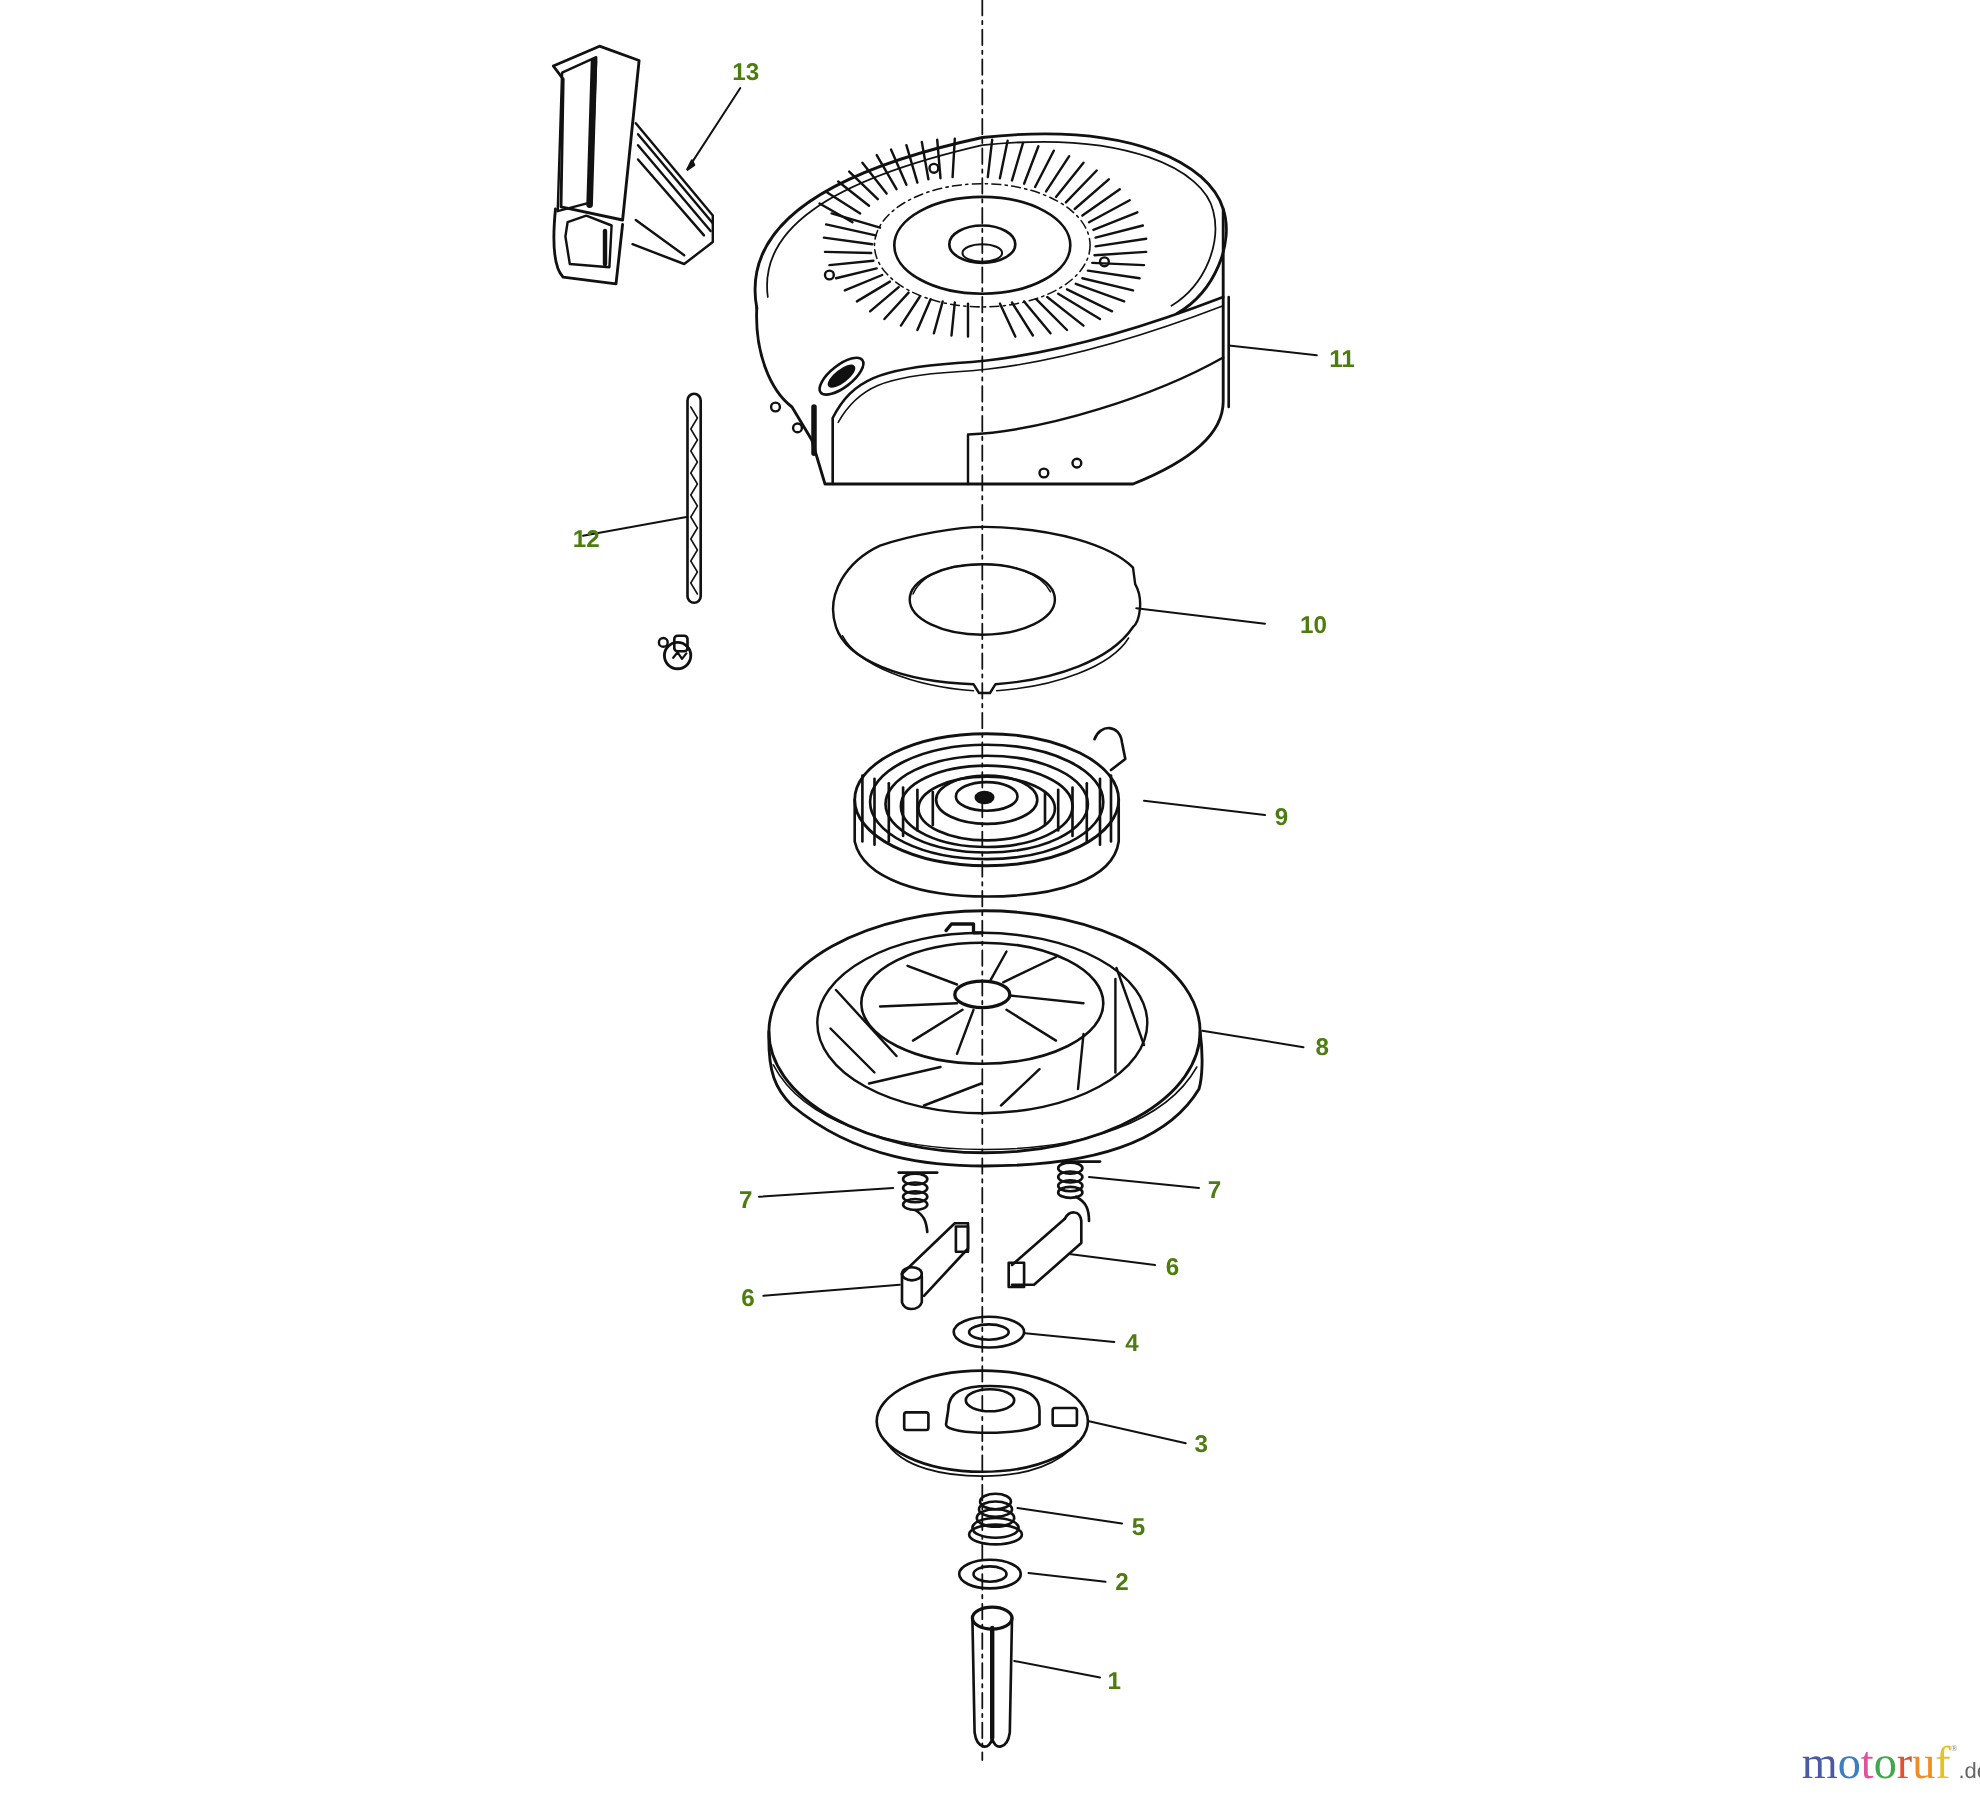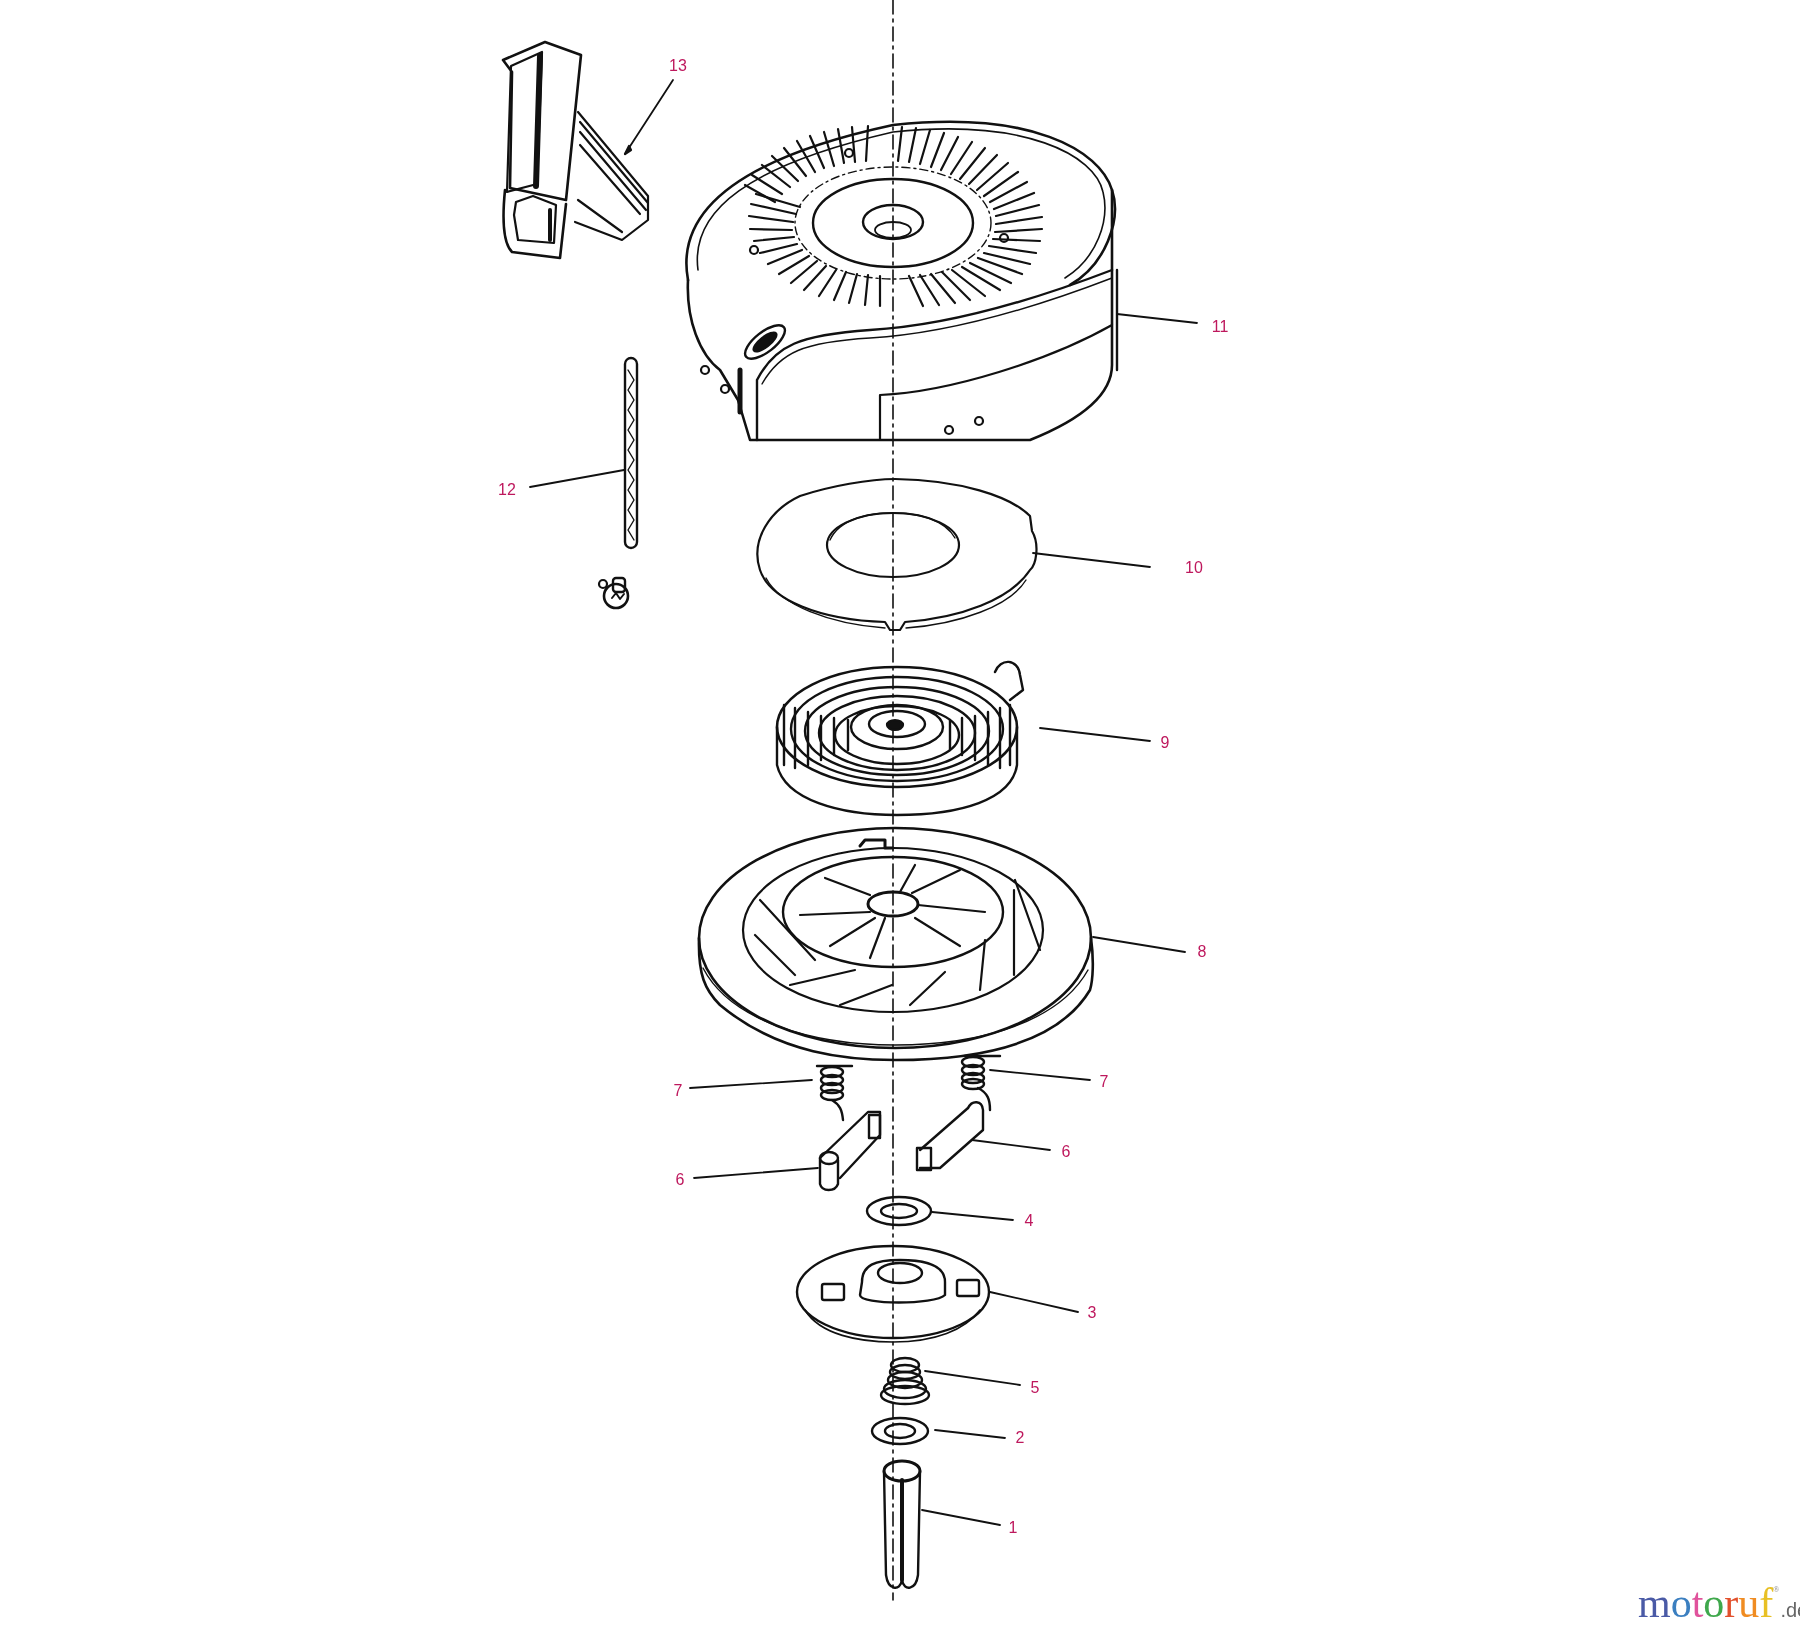--- a/index.html
+++ b/index.html
@@ -1,18 +1,18 @@
 <!DOCTYPE html>
 <html><head>
 <meta charset="utf-8">
 <style>
   html, body { margin:0; padding:0; background:#ffffff; }
   body { width:1800px; height:1636px; position:relative; overflow:hidden; font-family:"Liberation Sans", sans-serif; }
   #diagram { position:absolute; left:0; top:0; width:1800px; height:1636px; }
-  .callout { position:absolute; font-family:"Liberation Sans", sans-serif; font-weight:normal; font-size:16px; color:#be185d; line-height:1; transform:translate(-50%,-50%); white-space:nowrap; }
+  .callout { position:absolute; font-family:"Liberation Sans", sans-serif; font-weight:bold; font-size:22px; color:#4d7c0f; line-height:1; transform:translate(-50%,-50%); white-space:nowrap; }
   .wm { position:absolute; left:1638px; top:1582px; font-family:"Liberation Serif", serif; font-size:42px; letter-spacing:0px; line-height:1; white-space:nowrap; }
   .wm span { display:inline-block; }
   .wm .tld { font-family:"Liberation Sans", sans-serif; font-size:20px; color:#666; margin-left:1px; }
   .wm .reg { font-size:8px; color:#888; vertical-align:top; position:relative; top:4px; }
   svg line, svg path, svg ellipse, svg rect, svg circle, svg polyline, svg polygon { vector-effect:non-scaling-stroke; }
 </style>
 </head>
 <body>
 
 <svg id="diagram" width="1800" height="1636" viewBox="0 0 1800 1636" xmlns="http://www.w3.org/2000/svg" fill="none" stroke="#111" stroke-width="2.2" stroke-linecap="round" stroke-linejoin="round">
@@ -259,21 +259,21 @@
   <g stroke-width="2.4">
     <ellipse cx="902" cy="1471" rx="18" ry="10" stroke-width="3"></ellipse>
     <path d="M884,1471 L886,1575 C888,1590 900,1592 902,1580 C904,1592 916,1590 918,1575 L920,1471"></path>
     <line x1="902" y1="1480" x2="902" y2="1580" stroke-width="4"></line>
   </g>
   <line x1="922" y1="1510" x2="1000" y2="1525" stroke-width="1.8"></line>
 </svg>
 
 <div class="callout" style="left:678px;top:66px;">13</div>
 <div class="callout" style="left:1220px;top:327px;text-align:right;">11</div>
-<div class="callout" style="left:507px;top:490px;">12</div>
+<div class="callout" style="left:533px;top:490px;">12</div>
 <div class="callout" style="left:1194px;top:568px;">10</div>
 <div class="callout" style="left:1165px;top:743px;">9</div>
 <div class="callout" style="left:1202px;top:952px;">8</div>
 <div class="callout" style="left:678px;top:1091px;">7</div>
 <div class="callout" style="left:1104px;top:1082px;">7</div>
 <div class="callout" style="left:680px;top:1180px;">6</div>
 <div class="callout" style="left:1066px;top:1152px;">6</div>
 <div class="callout" style="left:1029px;top:1221px;">4</div>
 <div class="callout" style="left:1092px;top:1313px;">3</div>
 <div class="callout" style="left:1035px;top:1388px;">5</div>

